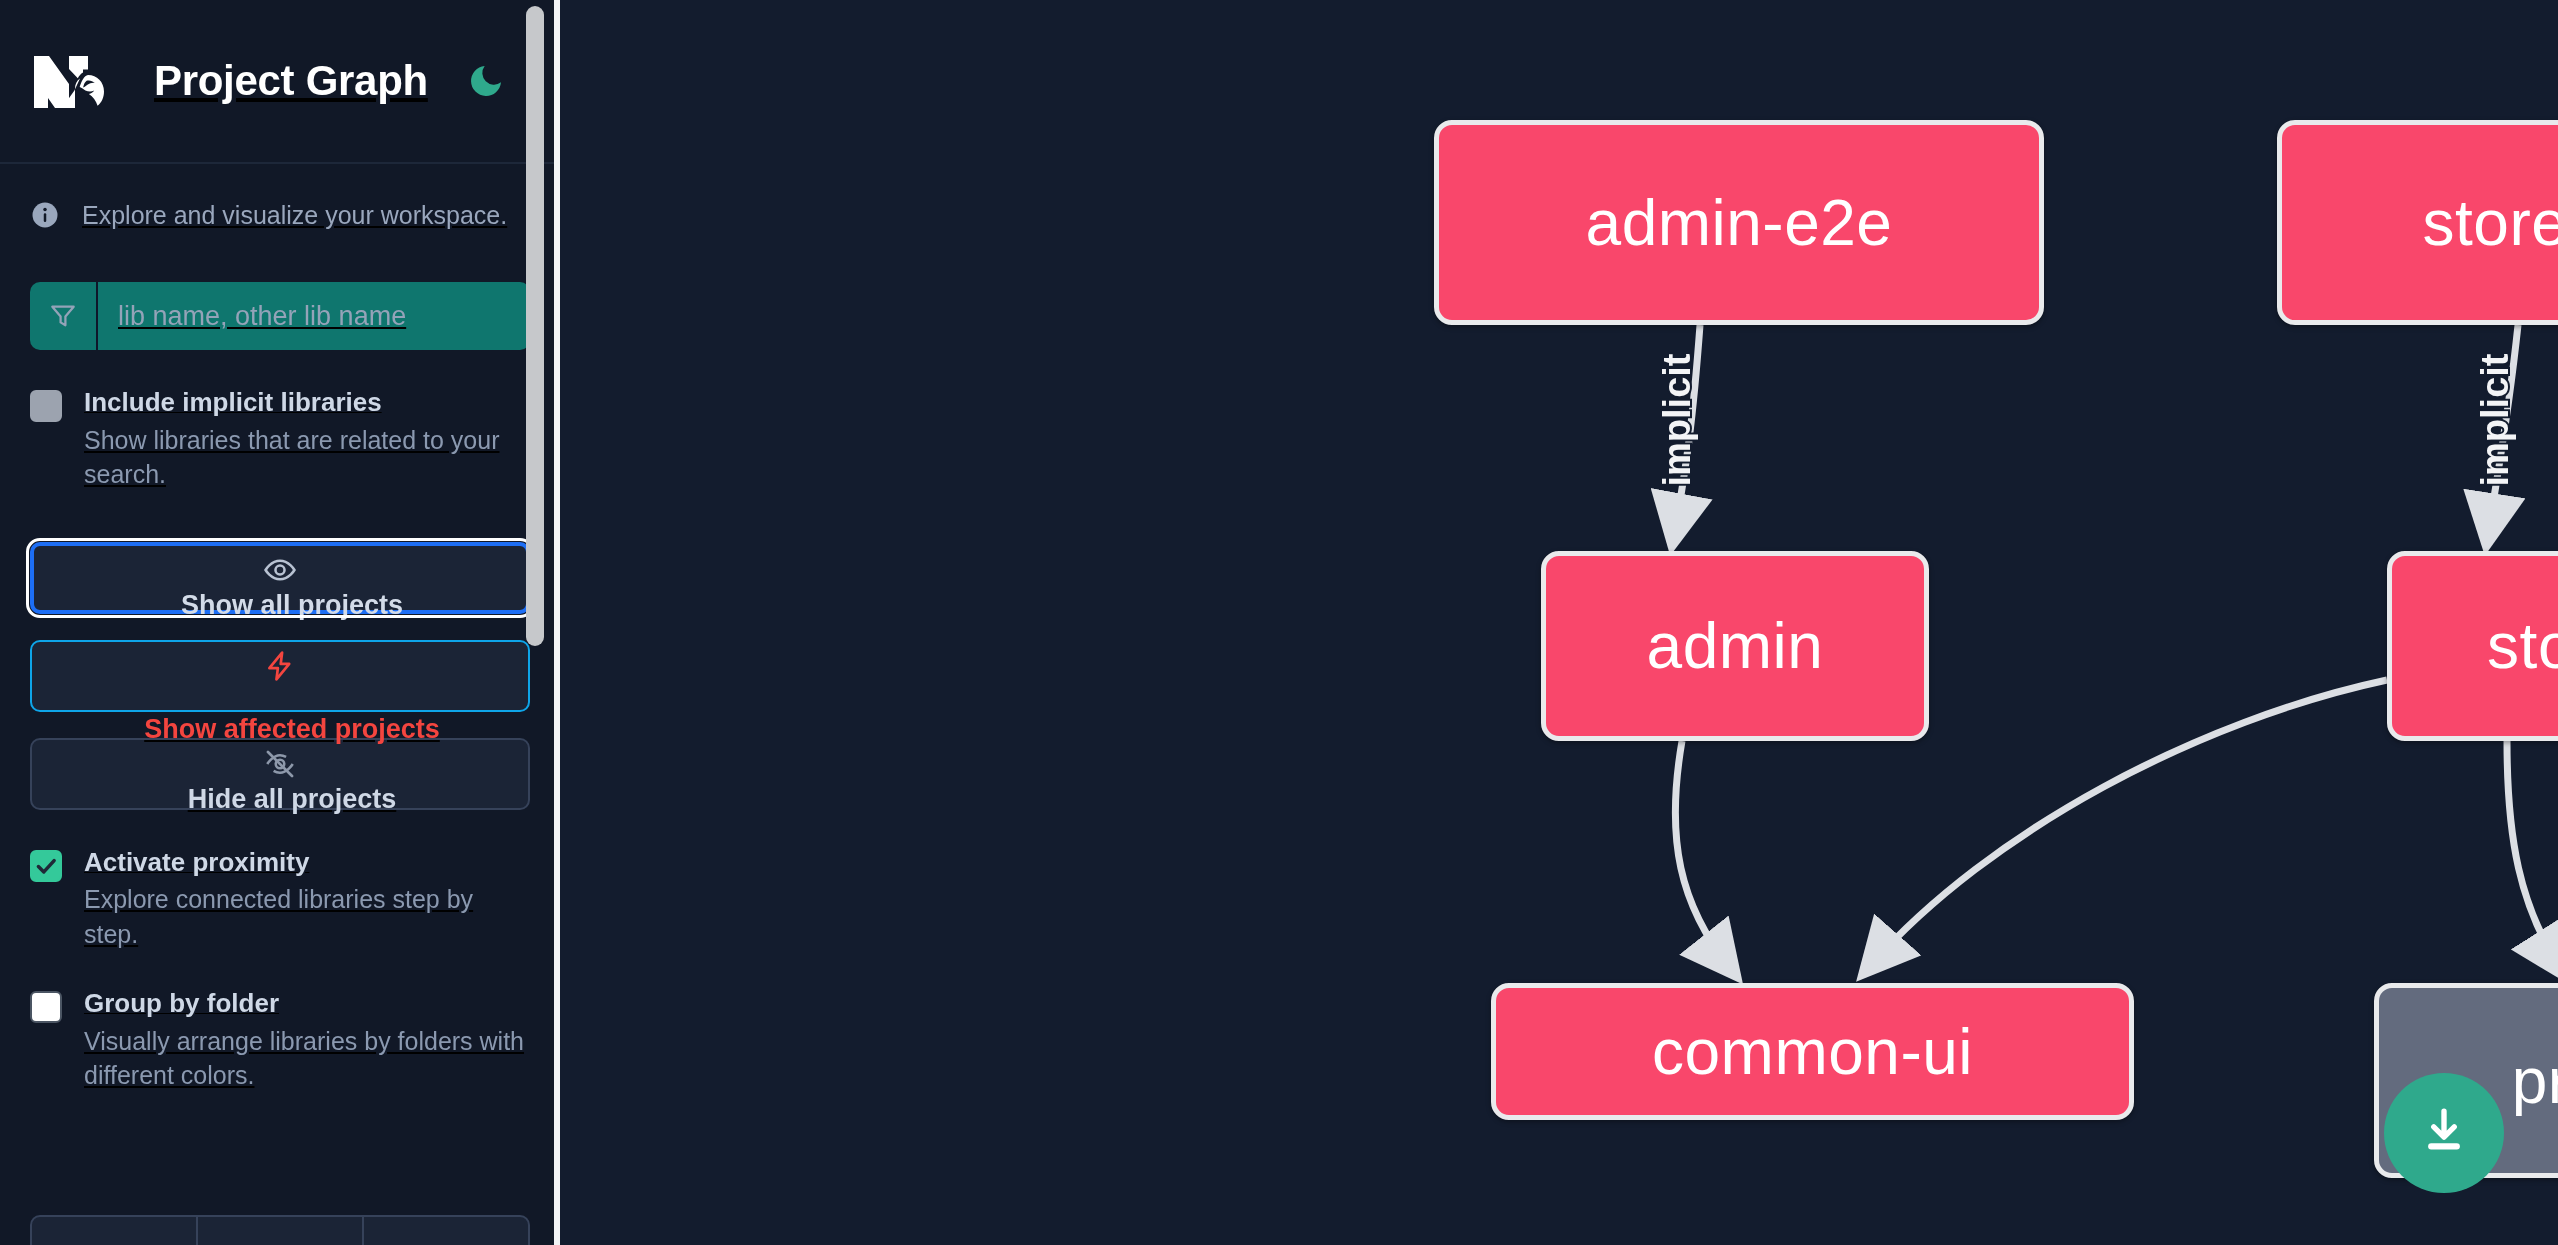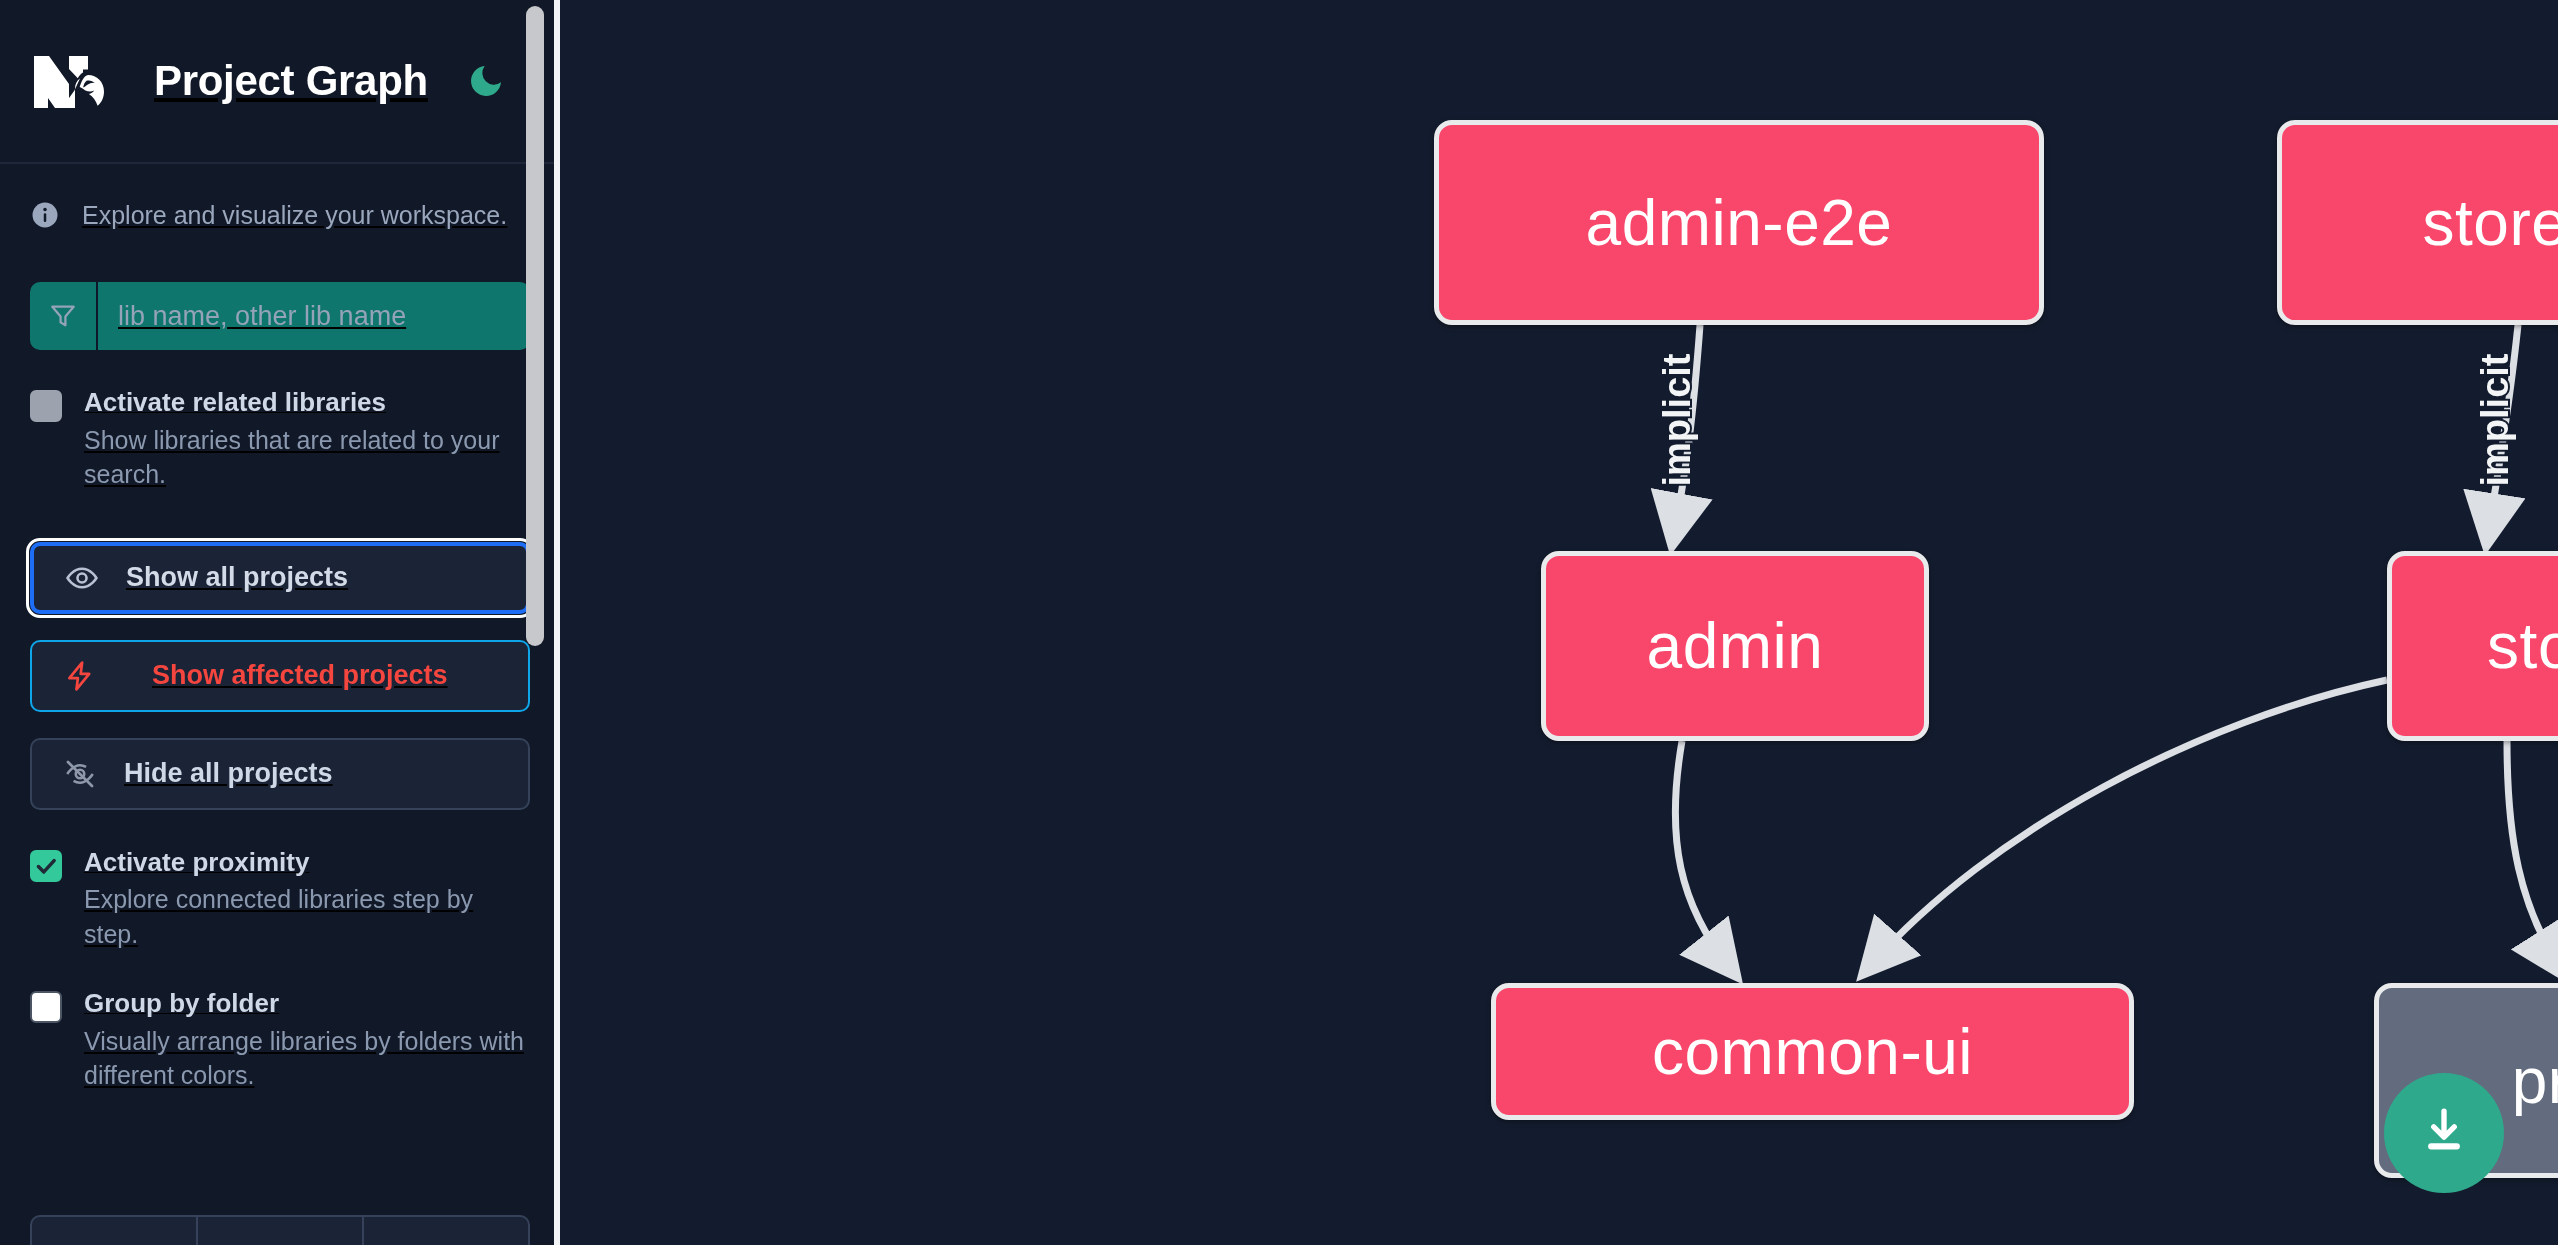--- a/index.html
+++ b/index.html
@@ -95,20 +95,21 @@
   
   .btn-stack { margin-top: 50px; }
   .g-btn {
     display: flex; align-items: center;
     height: 72px;
     border-radius: 10px;
     padding: 4px 28px;
     margin-bottom: 26px;
     cursor: pointer;
     background: #1b2436;
+    flex-direction: column;
   }
   .g-btn .b-ico {
     width: 40px; height: 40px; flex: 0 0 40px;
     display: flex; align-items: center; justify-content: center;
   }
   .g-btn .b-label {
     font-size: 27px; font-weight: 700; margin-left: 24px;
     white-space: nowrap;
   }
   .btn-show-all {
@@ -223,21 +224,21 @@
           <svg viewBox="0 0 24 24" width="32" height="32">
             <path fill="none" stroke="#94a3b8" stroke-width="1.7" stroke-linejoin="round" d="M4 5h16l-6.2 7.3V19l-3.6-2.2v-4.5z"></path>
           </svg>
         </span>
         <input class="search-input" type="text" placeholder="lib name, other lib name" style="">
       </div>
 
       <div class="cb-row">
         <span class="cb-box disabled"></span>
         <span class="cb-text">
-          <span class="cb-label">Activate related libraries</span>
+          <span class="cb-label">Include implicit libraries</span>
           <span class="cb-desc" style="display:block">Show libraries that are related to your search.</span>
         </span>
       </div>
 
       <div class="btn-stack">
 
         <div class="g-btn btn-show-all">
           <span class="b-ico">
             <svg viewBox="0 0 24 24" width="34" height="34">
               <path fill="none" stroke="#b8c2d2" stroke-width="1.8" d="M1.8 12S5.5 5.5 12 5.5 22.2 12 22.2 12 18.5 18.5 12 18.5 1.8 12 1.8 12z"></path>

